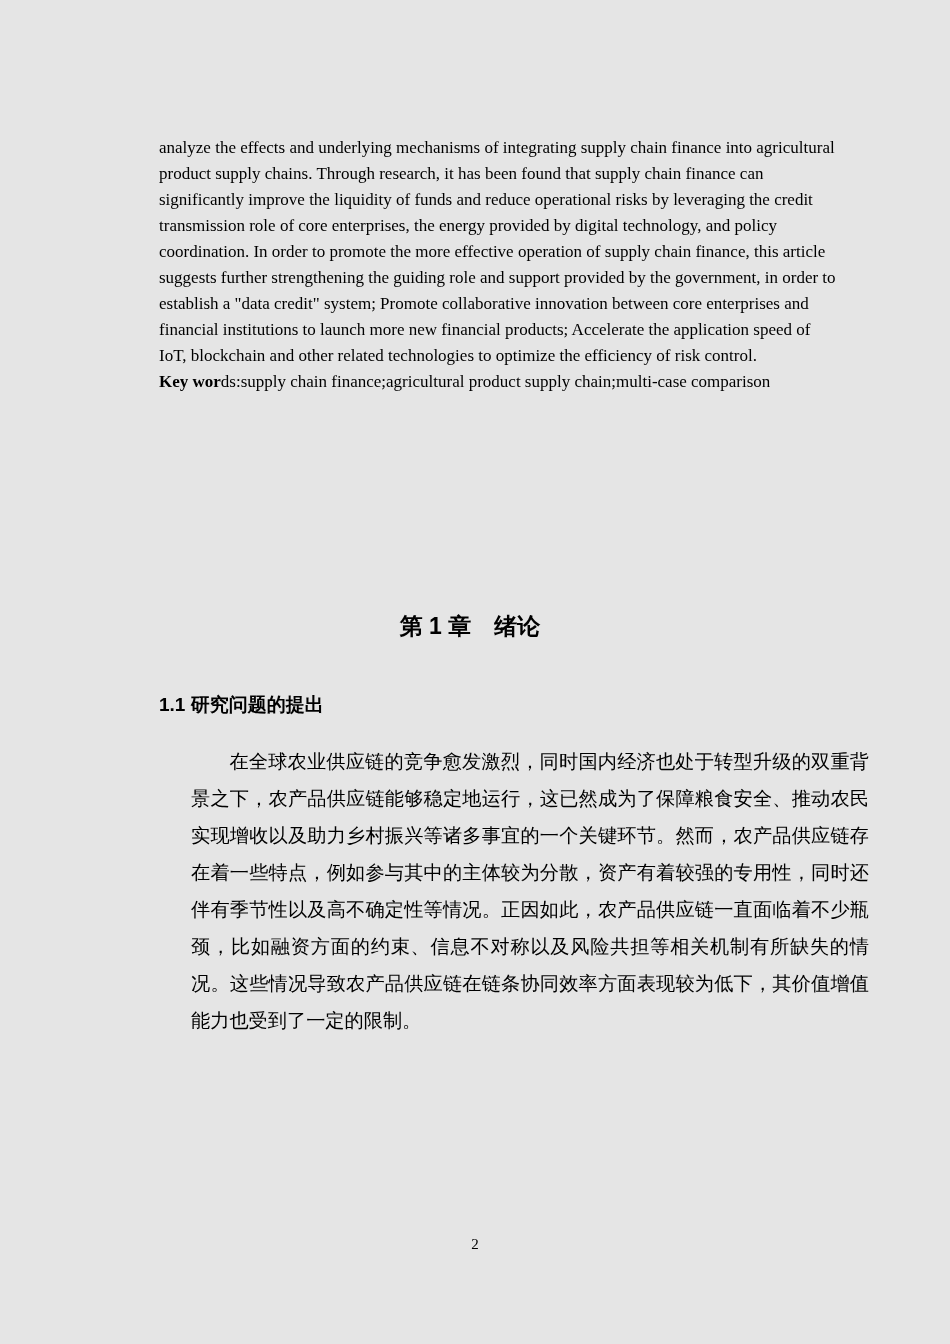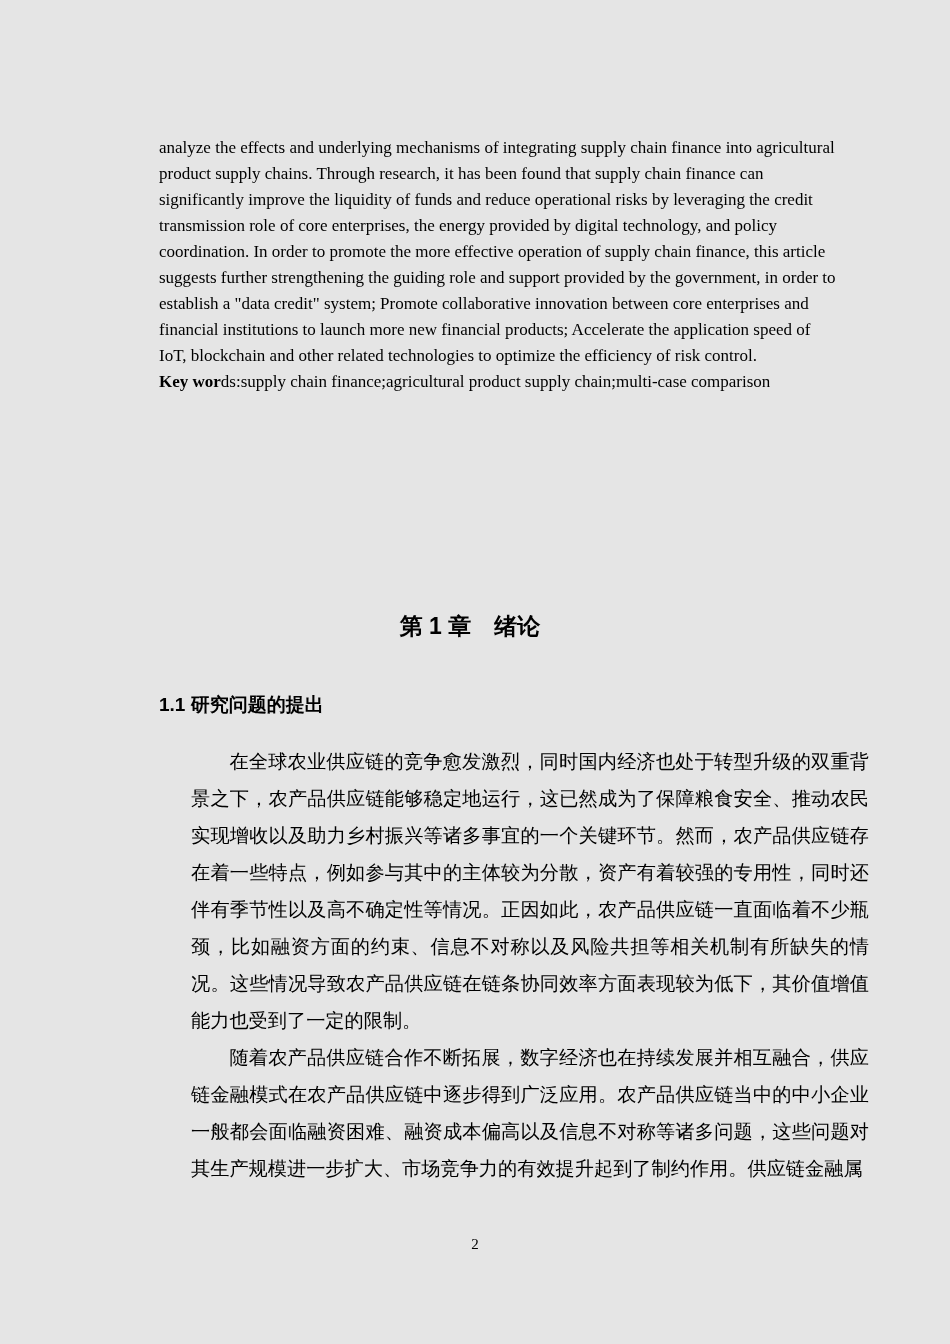--- a/index.html
+++ b/index.html
@@ -100,18 +100,17 @@
     <p>analyze the effects and underlying mechanisms of integrating supply chain finance into agricultural product supply chains. Through research, it has been found that supply chain finance can significantly improve the liquidity of funds and reduce operational risks by leveraging the credit transmission role of core enterprises, the energy provided by digital technology, and policy coordination. In order to promote the more effective operation of supply chain finance, this article suggests further strengthening the guiding role and support provided by the government, in order to establish a "data credit" system; Promote collaborative innovation between core enterprises and financial institutions to launch more new financial products; Accelerate the application speed of IoT, blockchain and other related technologies to optimize the efficiency of risk control.</p>
     <p class="keywords-line"><span class="kw-bold">Key wor</span><span>ds:supply chain finance;agricultural product supply chain;multi-case comparison</span></p>
   </div>
 
   <h1 class="chapter-title">第 1 章　绪论</h1>
 
   <h2 class="section-title">1.1 研究问题的提出</h2>
 
   <div class="body-cn">
     <p>在全球农业供应链的竞争愈发激烈，同时国内经济也处于转型升级的双重背景之下，农产品供应链能够稳定地运行，这已然成为了保障粮食安全、推动农民实现增收以及助力乡村振兴等诸多事宜的一个关键环节。然而，农产品供应链存在着一些特点，例如参与其中的主体较为分散，资产有着较强的专用性，同时还伴有季节性以及高不确定性等情况。正因如此，农产品供应链一直面临着不少瓶颈，比如融资方面的约束、信息不对称以及风险共担等相关机制有所缺失的情况。这些情况导致农产品供应链在链条协同效率方面表现较为低下，其价值增值能力也受到了一定的限制。</p>
-    <p>随着农产品供应链合作不断拓展，数字经济也在持续发展并相互融合，供应链金融模式在农产品供应链中逐步得到广泛应用。农产品供应链当中的中小企业一般都会面临融资困难、融资成本偏高以及信息不对称等诸多问题，这些问题对其生产规模进一步扩大、市场竞争力的有效提升起到了制约作用。供应链金融属</p>
   </div>
 
   <div class="page-number">2</div>
 
 </div>
 
 </body></html>

